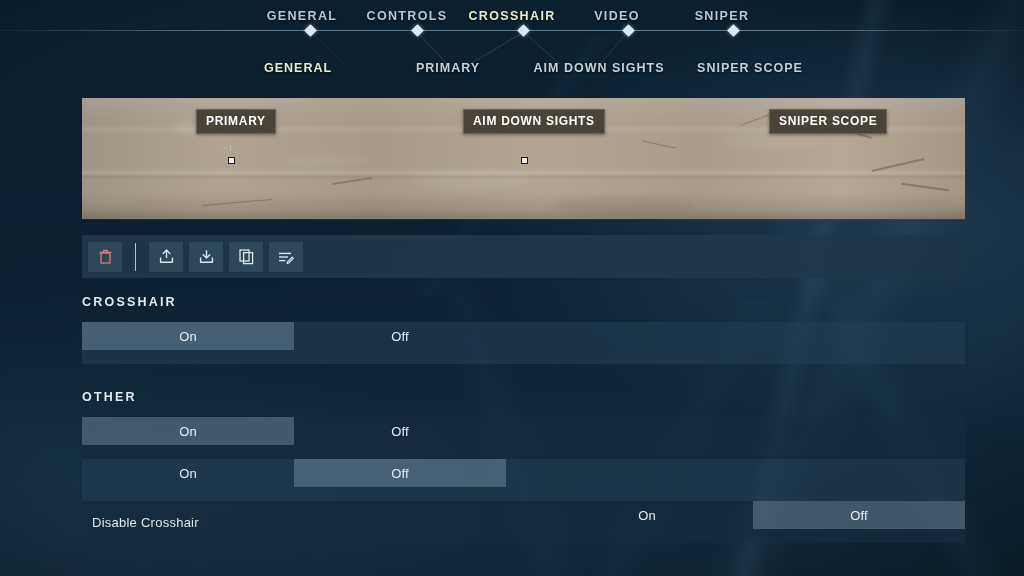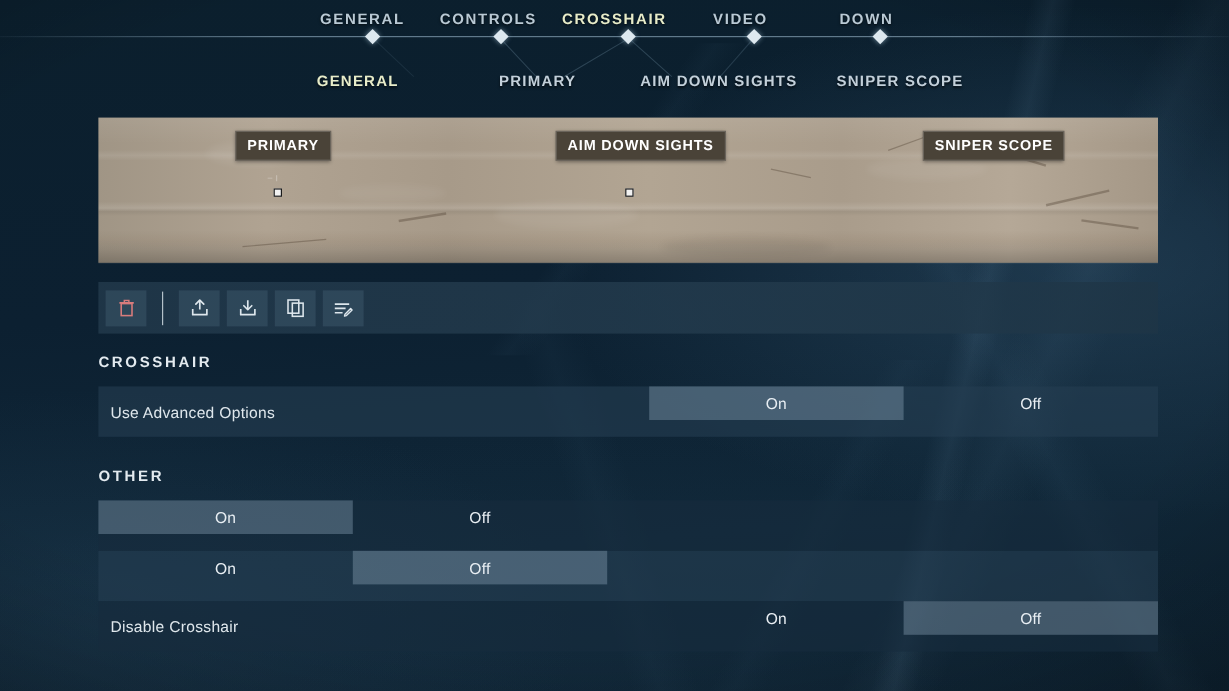--- a/index.html
+++ b/index.html
@@ -202,21 +202,21 @@
   <line x1="628" y1="2" x2="600" y2="34" stroke="#9dc0d6" stroke-width="0.9" opacity=".35"></line>
   <line x1="311" y1="2" x2="345" y2="34" stroke="#9dc0d6" stroke-width="0.9" opacity=".20"></line>
 </svg>
 
 <div id="topnav">
   <div class="topnav-row">
     <div class="tab">GENERAL</div>
     <div class="tab">CONTROLS</div>
     <div class="tab active">CROSSHAIR</div>
     <div class="tab">VIDEO</div>
-    <div class="tab">DOWN</div>
+    <div class="tab">SNIPER</div>
   </div>
   <div class="topnav-line"></div>
   <div class="diamond" style="left:306px"></div>
   <div class="diamond" style="left:413px"></div>
   <div class="diamond" style="left:519px"></div>
   <div class="diamond" style="left:624px"></div>
   <div class="diamond" style="left:729px"></div>
 </div>
 
 <div id="subnav">
@@ -300,21 +300,20 @@
           <path d="M10.5 12.8 L15.2 8.1 L16.4 9.3 L11.7 14 L10.1 14.4 Z" fill="none" stroke="#dde6ec" stroke-width="1.2" stroke-linejoin="round"></path>
         </svg>
       </div>
     </div>
 
   </div>
 
   <div class="section-head" style="top:295px;">CROSSHAIR</div>
 
   <div class="srow srow-bg-light" style="top:322px;">
-    <div class="srow-label">Use Advanced Options</div>
     <div class="toggle-wrap">
       <div class="toggle-opt sel">On</div>
       <div class="toggle-opt">Off</div>
     </div>
   </div>
 
   <div class="section-head" style="top:390px;">OTHER</div>
 
   <div class="srow srow-bg-dark" style="top:417px;">
     <div class="toggle-wrap">

